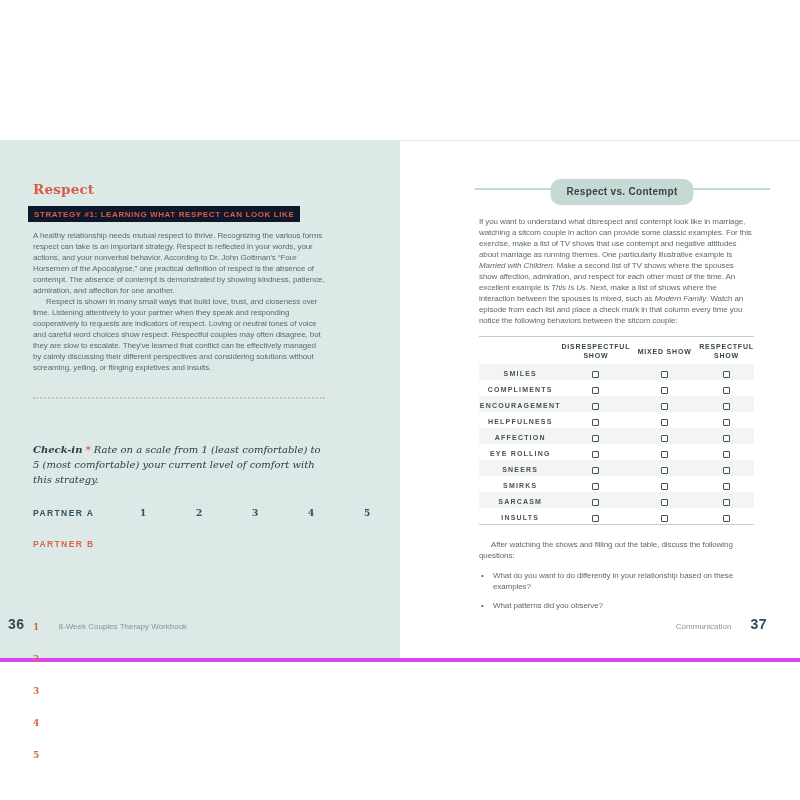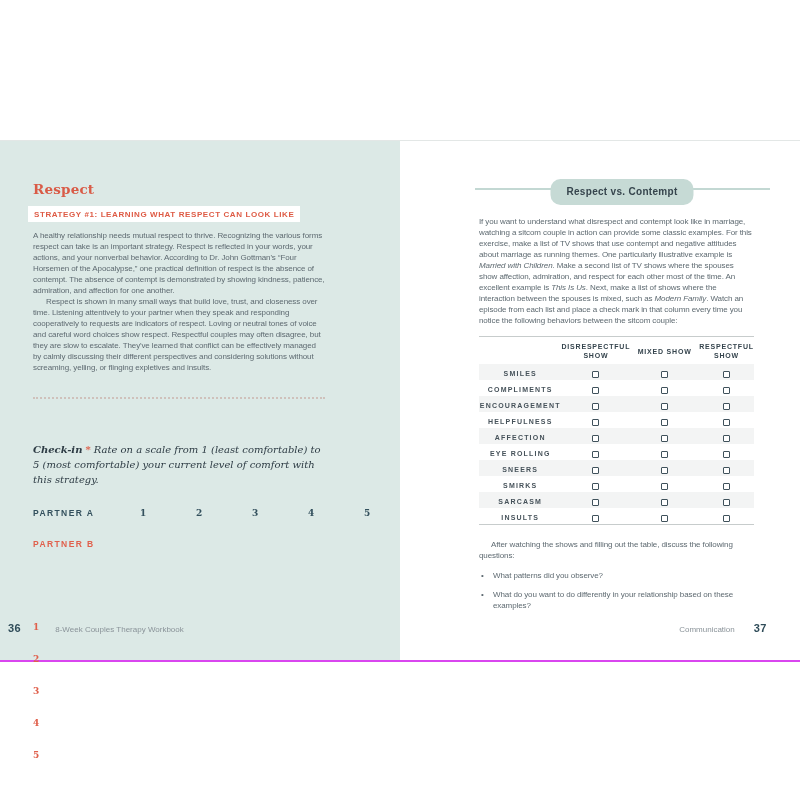--- a/index.html
+++ b/index.html
@@ -1,46 +1,46 @@
 <!DOCTYPE html>
 <html><head>
 <meta charset="utf-8">
 <style>
   * { margin:0; padding:0; box-sizing:border-box; }
   html,body { width:800px; height:800px; background:#ffffff; font-family:"Liberation Sans", sans-serif; }
   .stage { position:relative; width:800px; height:800px; overflow:hidden; background:#ffffff; }
 
   .spread { position:absolute; top:140px; left:0; width:800px; height:522px; display:flex;
-            border-top:1px solid #e3e7e6; border-bottom:2px solid #d946ef;text-decoration:underline; }
+            border-top:1px solid #e3e7e6; border-bottom:4px solid #d946ef;text-decoration:underline; }
   .page-left  { width:400px; height:100%; background:#dce9e6; position:relative; }
   .page-right { width:384px; height:100%; background:#ffffff; position:relative; }
 
   
   .lp-content { position:absolute; left:33px; right:75px; top:0; }
   .lp-heading { margin-top:40px; font-family:"DejaVu Serif", serif; font-weight:bold;
                 font-size:13.5px; color:#d95b47; letter-spacing:0.2px; }
-  .strategy-bar { display:inline-block; margin-top:9px; margin-left:-5px; background:#ffffff;
+  .strategy-bar { display:inline-block; margin-top:9px; margin-left:-5px; background:#0f172a;
                   color:#de5b45; font-size:8px; font-weight:bold; letter-spacing:0.6px;
                   padding:4px 6px 3px; }
   .body-text { font-size:8px; line-height:11px; color:#5e6a71; letter-spacing:-0.1px; }
   .lp-p1 { margin-top:8px; }
   .lp-p2 { text-indent:13px; }
   .divider { margin-top:24px; border-top:2px dotted #cfc1bb; }
   .checkin { margin-top:43px; font-family:"DejaVu Serif", serif; font-style:italic;
              font-size:10px; line-height:15px; color:#2d3b44; }
   .checkin .ci-label { font-weight:bold; }
   .checkin .ci-star { font-style:normal; color:#de5b45; font-weight:bold; padding:0 3px; }
   .partner-rows { margin-top:20px; }
   .partner-row { display:flex; align-items:baseline; margin-top:21px; }
   .p-label { flex:0 0 83px; font-size:8.5px; font-weight:bold; letter-spacing:1.4px; }
   .p-num { flex:0 0 32px; font-family:"DejaVu Serif", serif; font-weight:bold; font-size:9px; }
   .p-a, .p-a .p-num { color:#33505d;gap:24px; }
   .p-b, .p-b .p-num { color:#e0604c;flex-direction:column; }
   .lp-footer { position:absolute; left:8px; bottom:26px; display:flex; align-items:baseline; }
-  .pg-num { font-size:11px; font-weight:bold; color:#2f4c59; letter-spacing:0.5px;text-align:right; }
+  .pg-num { font-size:14px; font-weight:bold; color:#2f4c59; letter-spacing:0.5px;text-align:right; }
   .book-title { margin-left:34px; font-size:8px; color:#8a9399; }
 
   
   .tab-wrap { position:relative; height:75px; }
   .tab-line { position:absolute; top:47px; left:75px; right:14px; height:2px; background:#c3d8d3; }
   .tab-badge { position:absolute; top:38px; left:222px; transform:translateX(-50%);
                background:#c6dad5; border-radius:10px; padding:7px 16px 8px;
                font-size:10px; font-weight:bold; color:#36454d; letter-spacing:0.3px;
                white-space:nowrap; }
   .rp-content { position:absolute; left:79px; right:30px; top:75px; }
@@ -183,22 +183,22 @@
             </div>
             <div class="t-row">
               <div class="t-label">INSULTS</div>
               <div><span class="cb"></span></div>
               <div><span class="cb"></span></div>
               <div><span class="cb"></span></div>
             </div>
           </div>
         <p class="body-text after-table">After watching the shows and filling out the table, discuss the following questions:</p>
         <ul class="bullet-list">
+            <li>What do you want to do differently in your relationship based on these examples?</li>
             <li>What patterns did you observe?</li>
-            <li>What do you want to do differently in your relationship based on these examples?</li>
           </ul>
       </div>
       <div class="rp-footer">
         <span class="chapter">Communication</span>
         <span class="pg-num">37</span>
       </div>
     </div>
 
   </div>
 </div>

